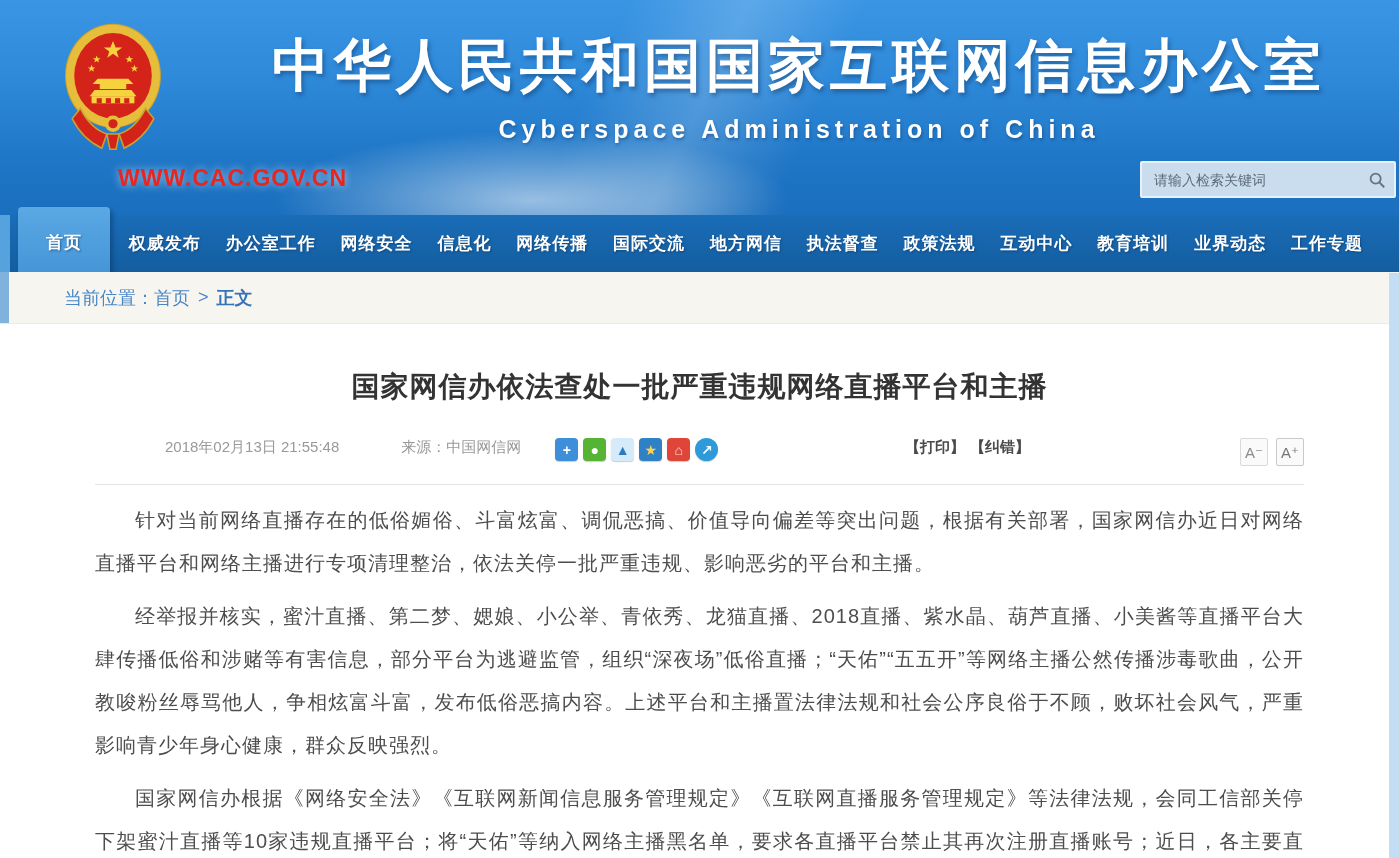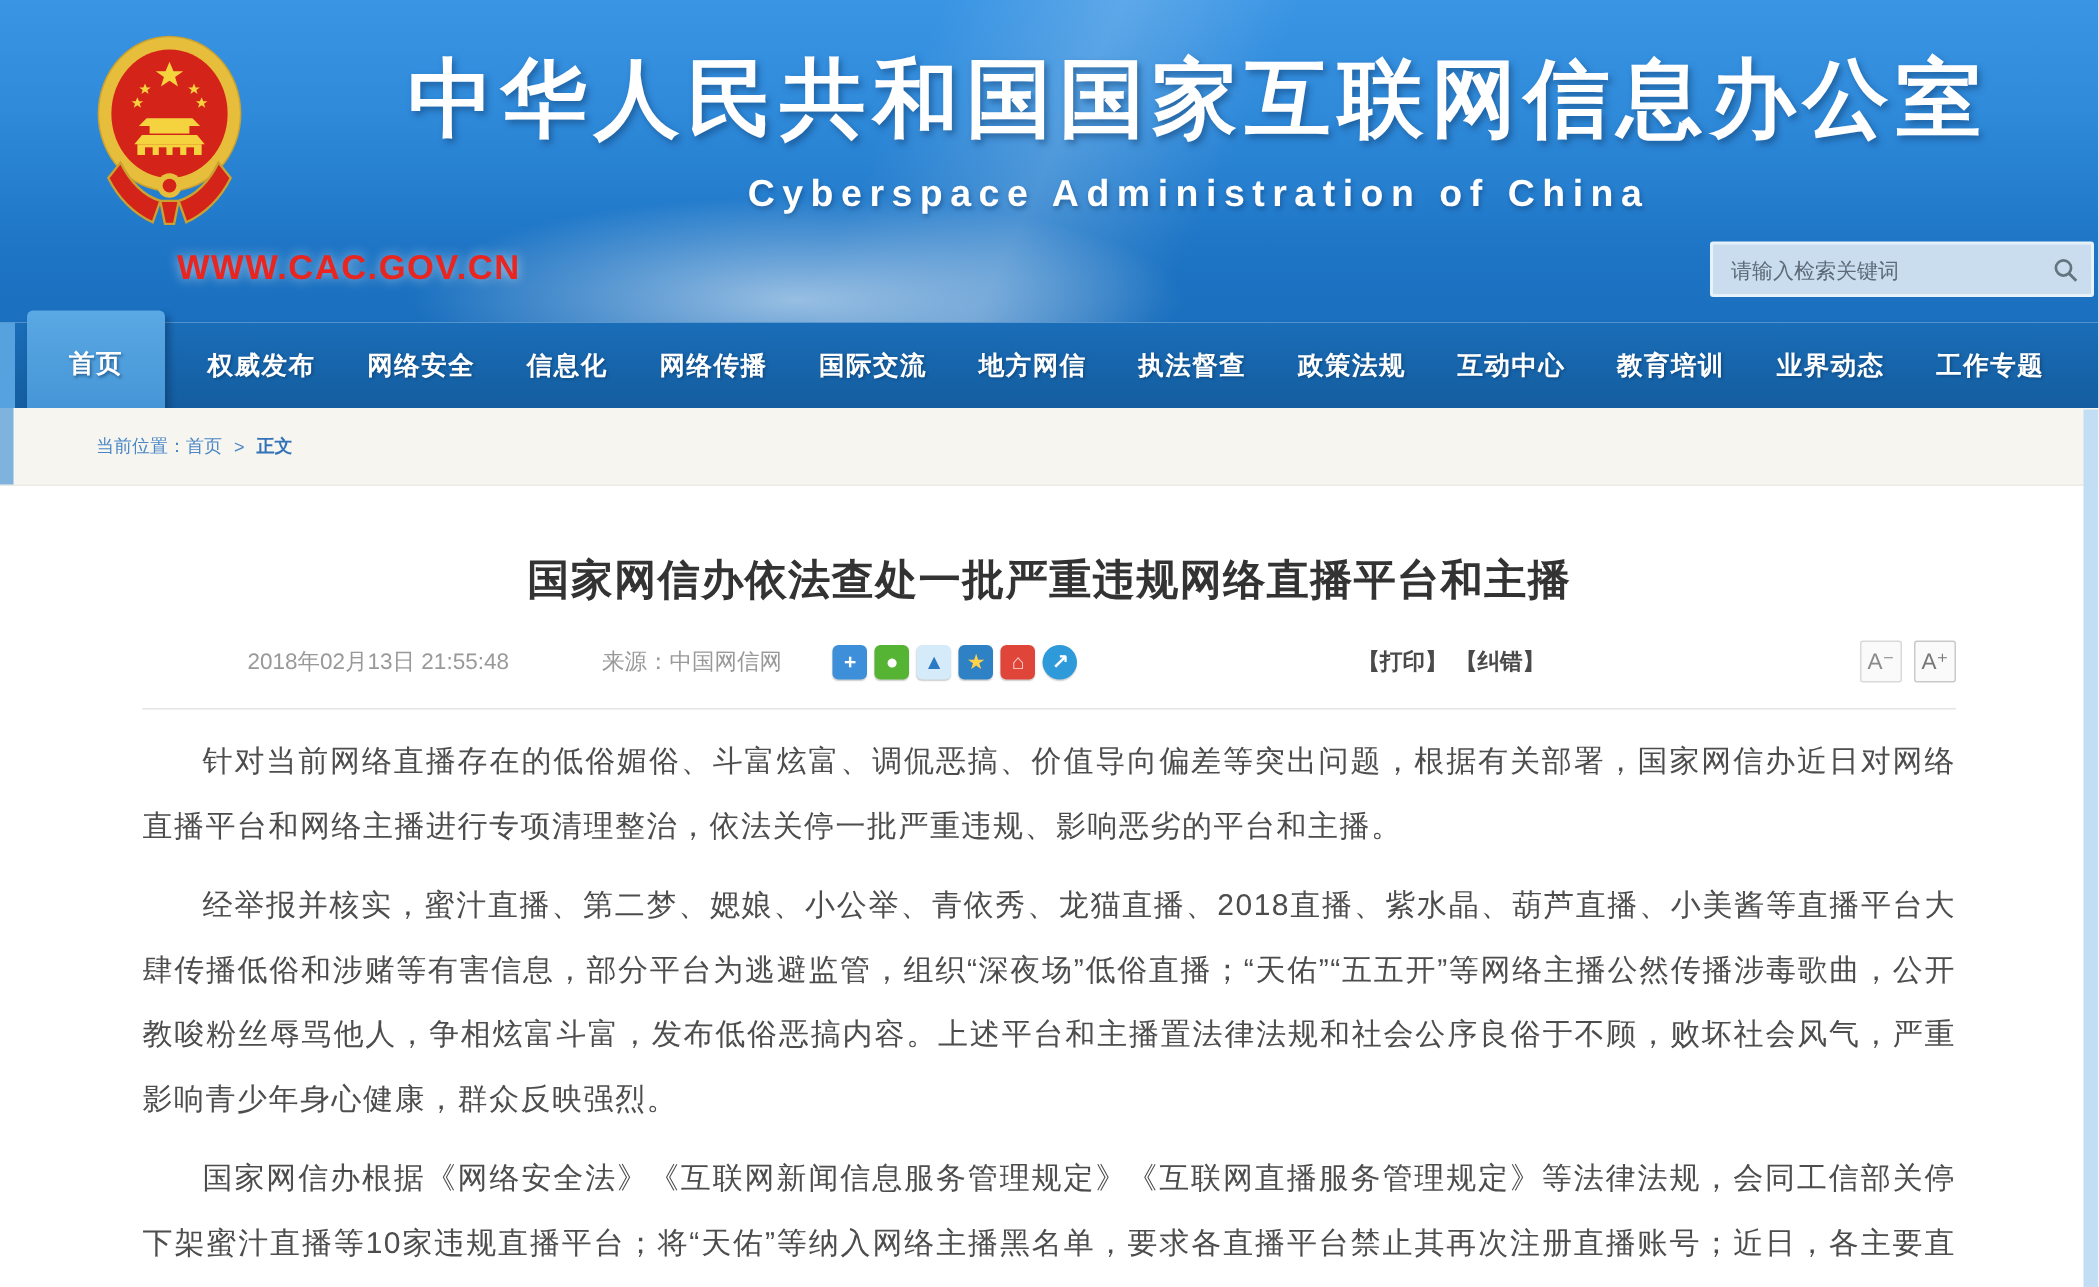--- a/index.html
+++ b/index.html
@@ -66,36 +66,36 @@
   .main-nav li.active{
     background:linear-gradient(180deg,#5aa9e4 0%, #4493d5 100%);
     height:71px; margin:-8px 0 -6px 2px; padding:0 28px; border-radius:4px 4px 3px 3px;
     box-shadow:3px 3px 4px rgba(8,45,85,.4);
   }
 
   
   .crumb-band{
     position:relative; width:100%; height:52px; background:#f6f5f0;
     border-bottom:1px solid #eceae4; display:flex; align-items:center; padding-left:64px;
-    font-size:12px;
+    font-size:18px;
   }
   .crumb-accent{ position:absolute; left:0; top:0; bottom:0; width:9px; background:#7fb3dd; }
   .crumb-label, .crumb-home{ color:#4a86c5; }
   .crumb-home{ text-decoration:none; cursor:pointer; }
   .crumb-sep{ color:#4a86c5; margin:0 8px; }
   .crumb-current{ color:#3573b9; font-weight:bold;font-family:Liberation Serif, serif; }
 
   
   .article{ padding:0 95px; }
   .article-title{
     text-align:center; font-size:28px; color:#333; font-weight:bold;
     margin:44px 0 0 0; letter-spacing:1px;
   }
   .meta-row{
-    display:flex; align-items:center; margin-top:20px; padding-left:70px; height:30px;
+    display:flex; margin-top:32px; padding-left:70px; height:30px;
     font-size:15px; color:#999;
   }
   .meta-date{ white-space:nowrap; }
   .meta-source{ margin-left:62px; white-space:nowrap; }
   .share-bar{ display:flex; gap:5px; margin-left:34px; }
   .share-ic{
     width:23px; height:23px; border-radius:4px; color:#fff; font-size:14px; font-weight:bold;
     display:flex; align-items:center; justify-content:center; cursor:pointer;
     box-shadow:0 1px 1px rgba(0,0,0,.2);
   }
@@ -175,20 +175,21 @@
         <line x1="12.6" y1="12.6" x2="18" y2="18" stroke="#63747f" stroke-width="2.2"></line>
       </svg>
     </span>
   </div>
 </header>
 
 <nav class="main-nav">
   <ul id="nav-list">
       <li class="active">首页</li>
       <li>权威发布</li>
+      <li>办公室工作</li>
       <li>网络安全</li>
       <li>信息化</li>
       <li>网络传播</li>
       <li>国际交流</li>
       <li>地方网信</li>
       <li>执法督查</li>
       <li>政策法规</li>
       <li>互动中心</li>
       <li>教育培训</li>
       <li>业界动态</li>

